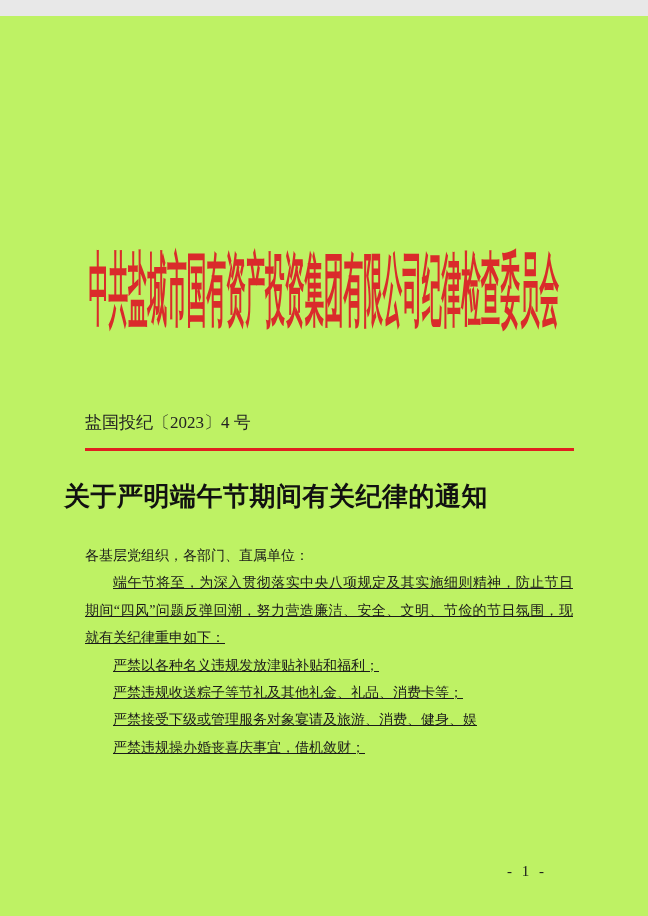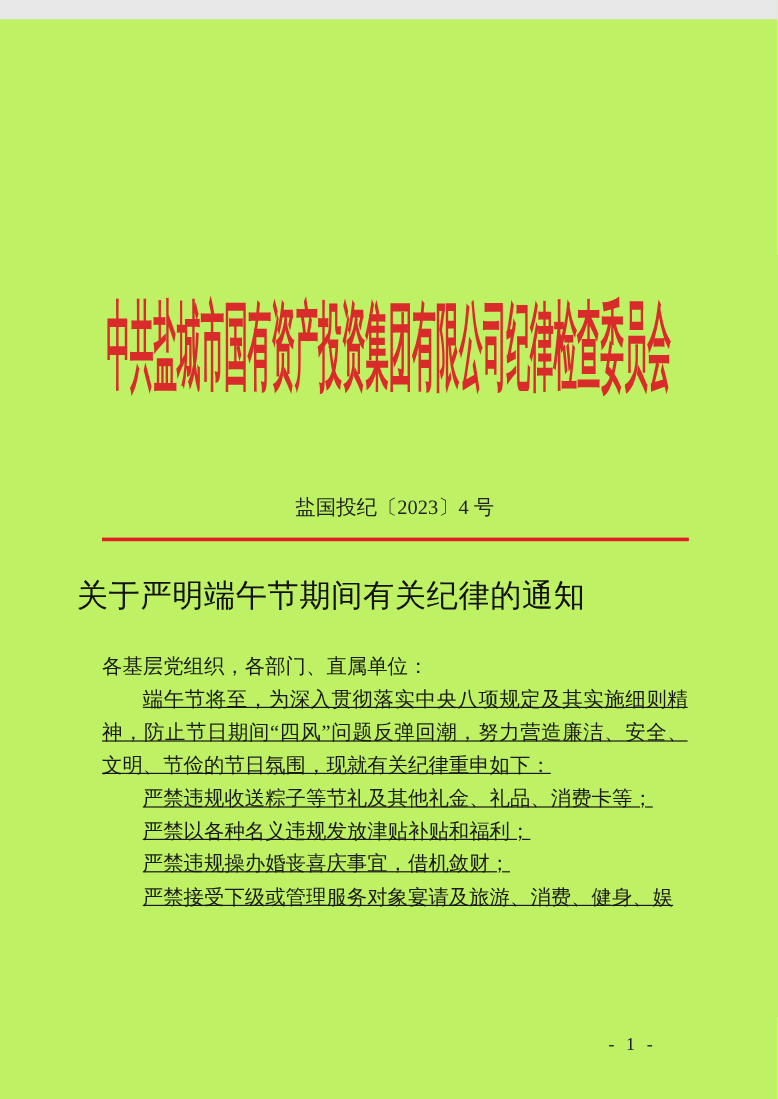--- a/index.html
+++ b/index.html
@@ -25,51 +25,51 @@
     font-weight: bold;
     color: #da2b2b;
     transform: translateX(-50%) scale(0.245, 1);
     transform-origin: center center;
   }
   .doc-number {
     position: absolute;
     top: 395px;
     left: 85px;
     width: 488px;
-    text-align: center;
+    text-align: left;
     font-size: 17px;
     line-height: 24px;
     color: #222;
   }
   .red-rule {
     position: absolute;
     top: 432px;
     left: 85px;
     width: 489px;
     height: 3px;
     background: #e02020;
   }
   .doc-title {
     position: absolute;
     top: 461px;
     left: 0;
     width: 552px;
     text-align: center;
     font-size: 26px;
     line-height: 40px;
-    font-weight: normal;
+    font-weight: bold;
     color: #111;
     letter-spacing: 0.5px;
   }
   .body-text {
     position: absolute;
     top: 526px;
     left: 85px;
     width: 488px;
-    font-size: 17px;
+    font-size: 14px;
     line-height: 27.4px;
     text-align: justify;
     color: #1a1a1a;
   }
   .body-text p { margin: 0; }
   .body-text p.indent { text-indent: 2em; text-decoration: underline; }
   .page-num {
     position: absolute;
     top: 847px;
     left: 507px;
@@ -88,21 +88,21 @@
 
   <div class="doc-number">盐国投纪〔2023〕4 号</div>
 
   <div class="red-rule"></div>
 
   <div class="doc-title">关于严明端午节期间有关纪律的通知</div>
 
   <div class="body-text">
     <p>各基层党组织，各部门、直属单位：</p>
     <p class="indent">端午节将至，为深入贯彻落实中央八项规定及其实施细则精神，防止节日期间“四风”问题反弹回潮，努力营造廉洁、安全、文明、节俭的节日氛围，现就有关纪律重申如下：</p>
+    <p class="indent">严禁以各种名义违规发放津贴补贴和福利；</p>
     <p class="indent">严禁违规收送粽子等节礼及其他礼金、礼品、消费卡等；</p>
-    <p class="indent">严禁以各种名义违规发放津贴补贴和福利；</p>
+    <p class="indent">严禁接受下级或管理服务对象宴请及旅游、消费、健身、娱</p>
     <p class="indent">严禁违规操办婚丧喜庆事宜，借机敛财；</p>
-    <p class="indent">严禁接受下级或管理服务对象宴请及旅游、消费、健身、娱</p>
   </div>
 
   <div class="page-num">- 1 -</div>
 
 </div>
 
 </body></html>

